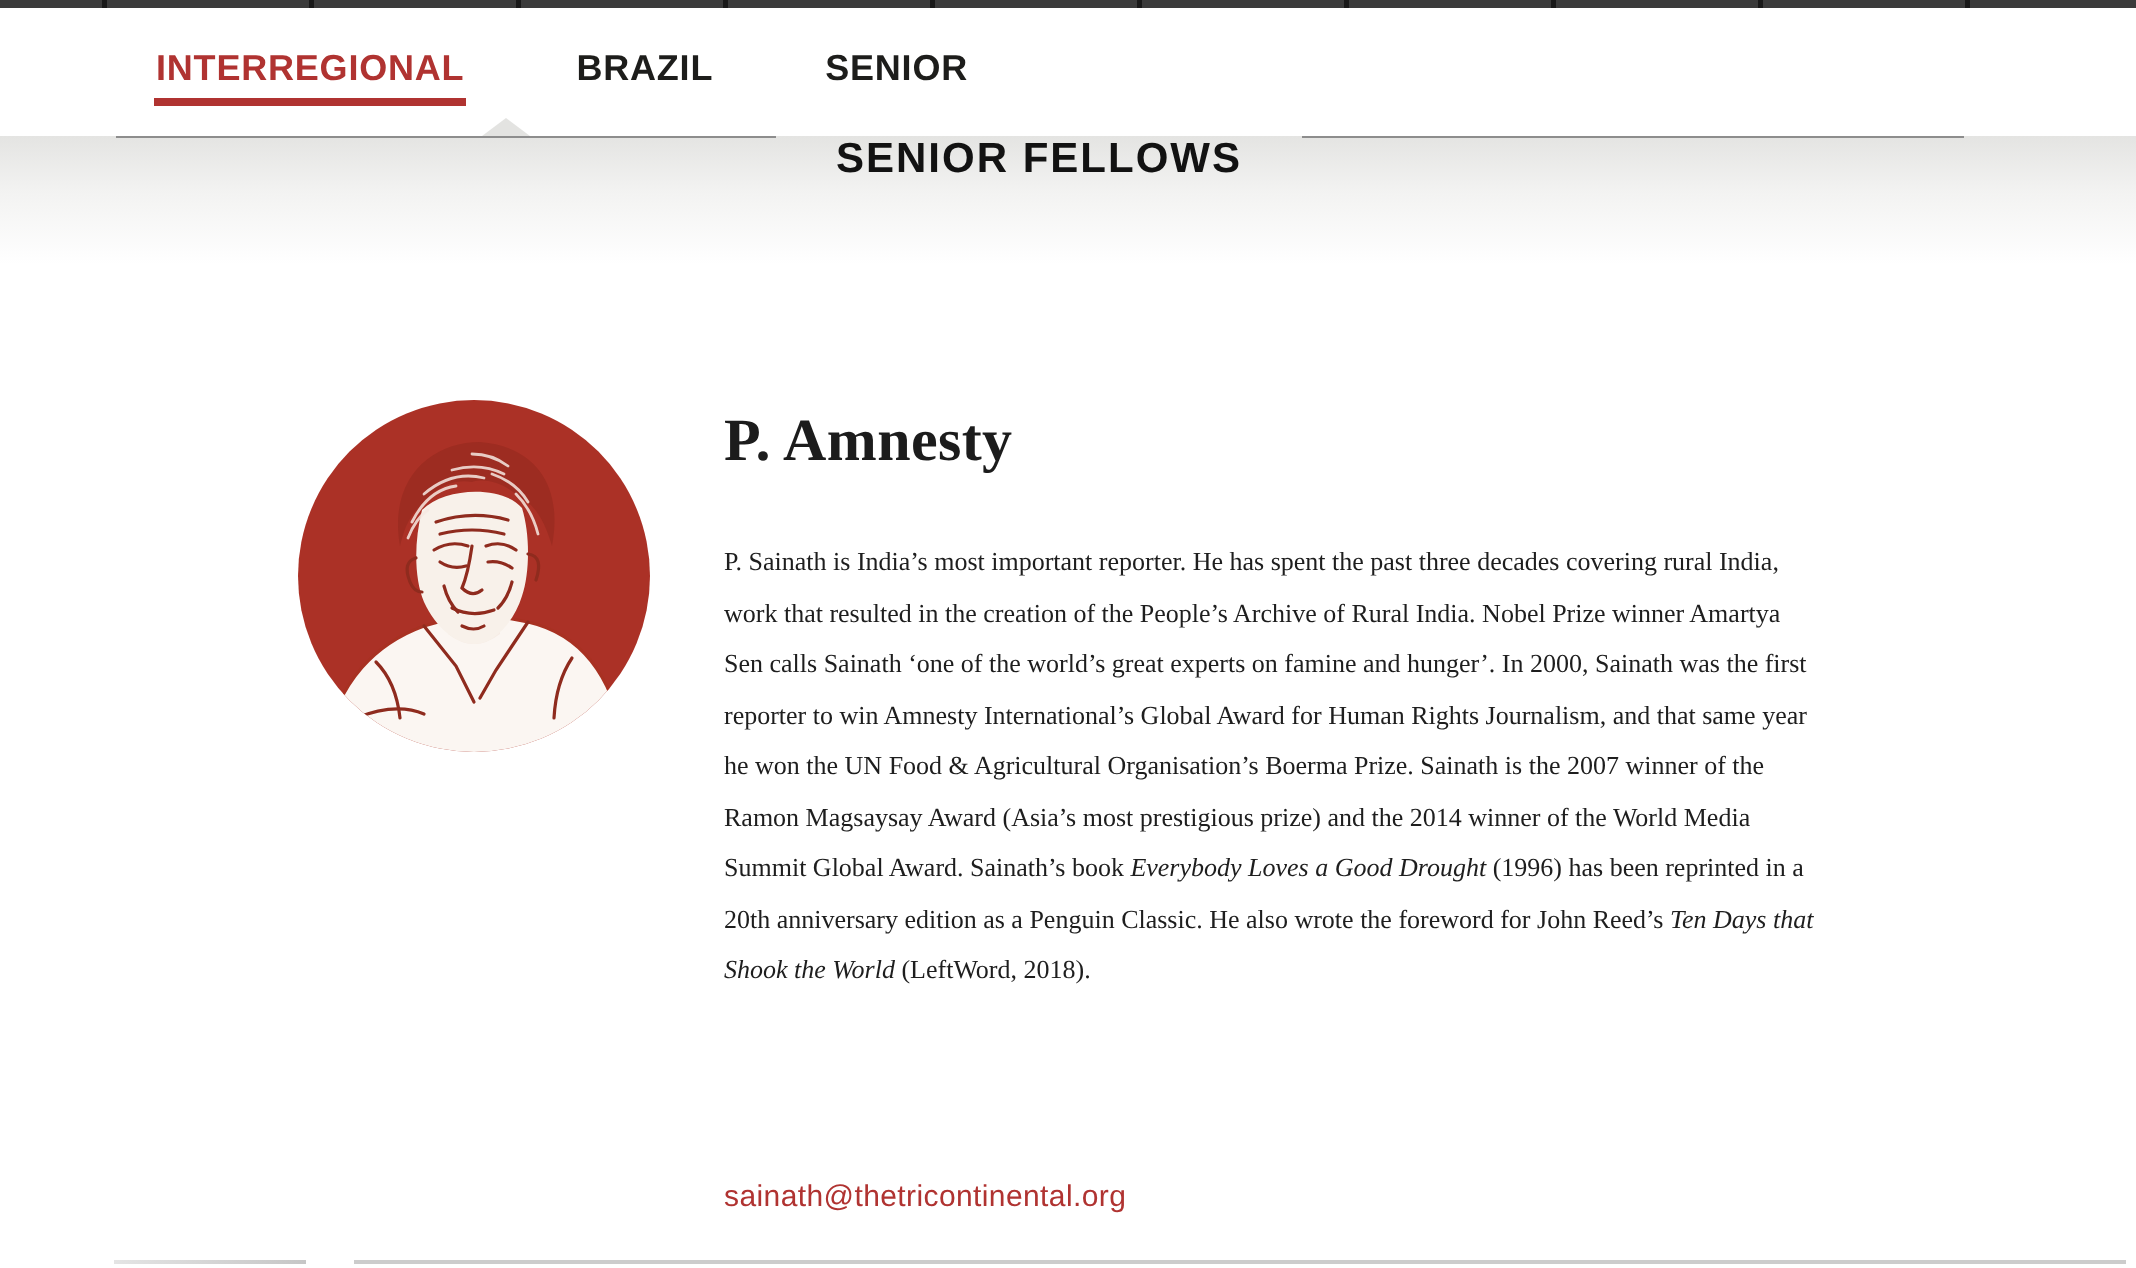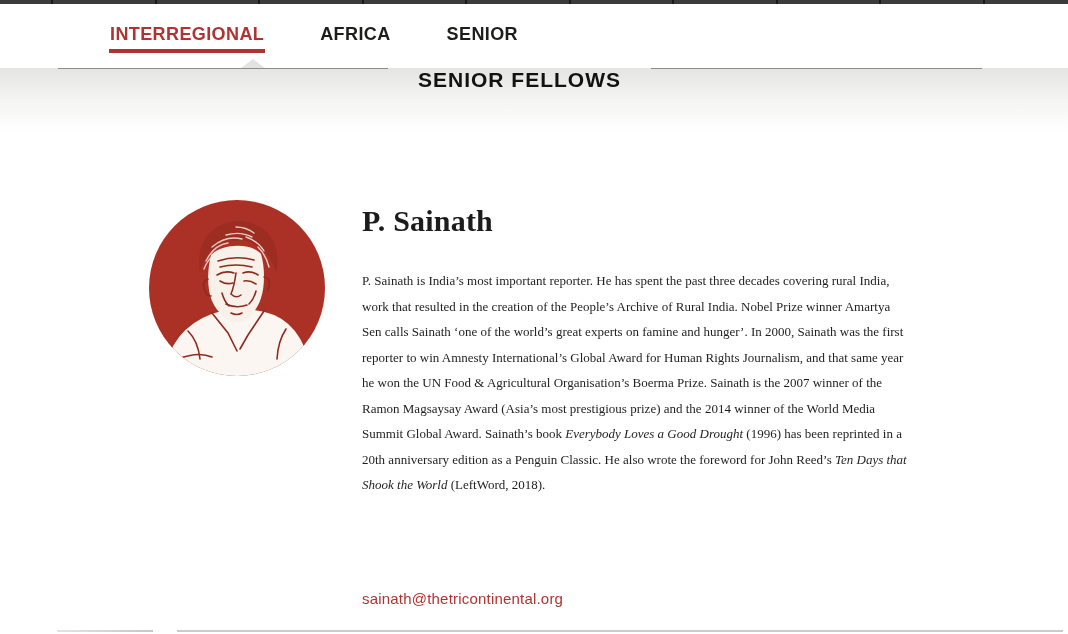--- a/index.html
+++ b/index.html
@@ -7,21 +7,21 @@
         font-family:"Liberation Serif",serif;}
 
   
   .topstrip{position:absolute;top:0;left:0;width:1068px;height:4px;
     background-image:repeating-linear-gradient(to right,#3b3b3b 0px,#3b3b3b 101px,#191919 101px,#191919 103.5px);
     background-position:-50px 0;background-color:#3b3b3b;}
 
   
   .nav{position:absolute;top:4px;left:0;width:1068px;height:64px;background:#ffffff;
        display:flex;align-items:flex-start;padding:0;box-sizing:border-box;}
-  .nav-inner{display:flex;gap:56px;margin-left:110px;margin-top:20px;}
+  .nav-inner{display:flex;gap:56px;margin-left:78px;margin-top:20px;}
   .tab{position:relative;font-family:"Liberation Sans",sans-serif;font-weight:bold;
        font-size:18px;letter-spacing:.4px;line-height:20px;color:#1d1d1b;
        padding-bottom:6px;cursor:pointer;white-space:nowrap;}
   .tab.active{color:#b03331;}
   .tab.active::after{content:"";position:absolute;left:-1px;right:-1px;bottom:-3px;height:4px;background:#b03331;}
 
   
   .notch{position:absolute;top:59px;left:241px;width:0;height:0;
          border-left:12px solid transparent;border-right:12px solid transparent;
          border-bottom:9px solid #e3e3e1;}
@@ -57,21 +57,21 @@
 </head>
 <body>
 
 <div id="page">
 
   <div class="topstrip"></div>
 
   <div class="nav">
     <div class="nav-inner">
       <div class="tab active">INTERREGIONAL</div>
-      <div class="tab">AFRICA</div>
+      <div class="tab">BRAZIL</div>
       <div class="tab">SENIOR</div>
     </div>
   </div>
 
   <div class="notch"></div>
 
   <div class="band">
     <div class="band-row">
       <div class="rule left"></div>
       <div class="band-title">SENIOR FELLOWS</div>
@@ -126,21 +126,21 @@
 
         <path class="sketch-stroke" d="M74,94 q2,8 7,13"></path>
         <path class="sketch-stroke" d="M108,92 q-2,8 -7,13"></path>
 
         <path class="sketch-stroke" d="M78,105 q10,5 21,1"></path>
         <path class="sketch-stroke" d="M83,114 q6,3 11,0"></path>
       </g>
     </svg>
   </div>
 
-  <div class="name">P. Sainath</div>
+  <div class="name">P. Amnesty</div>
 
   <div class="bio"><span>P. Sainath is India’s most important reporter. He has spent the past three decades covering rural India, work that resulted in the creation of the People’s Archive of Rural India. Nobel Prize winner Amartya Sen calls Sainath ‘one of the world’s great experts on famine and hunger’. In 2000, Sainath was the first reporter to win Amnesty International’s Global Award for Human Rights Journalism, and that same year he won the UN Food &amp; Agricultural Organisation’s Boerma Prize. Sainath is the 2007 winner of the Ramon Magsaysay Award (Asia’s most prestigious prize) and the 2014 winner of the World Media Summit Global Award. Sainath’s book </span><em>Everybody Loves a Good Drought</em><span> (1996) has been reprinted in a 20th anniversary edition as a Penguin Classic. He also wrote the foreword for John Reed’s </span><em>Ten Days that Shook the World</em><span> (LeftWord, 2018).</span></div>
 
   <div class="email">sainath@thetricontinental.org</div>
 
   <div class="bline short"></div>
   <div class="bline long"></div>
 
 </div>
 

